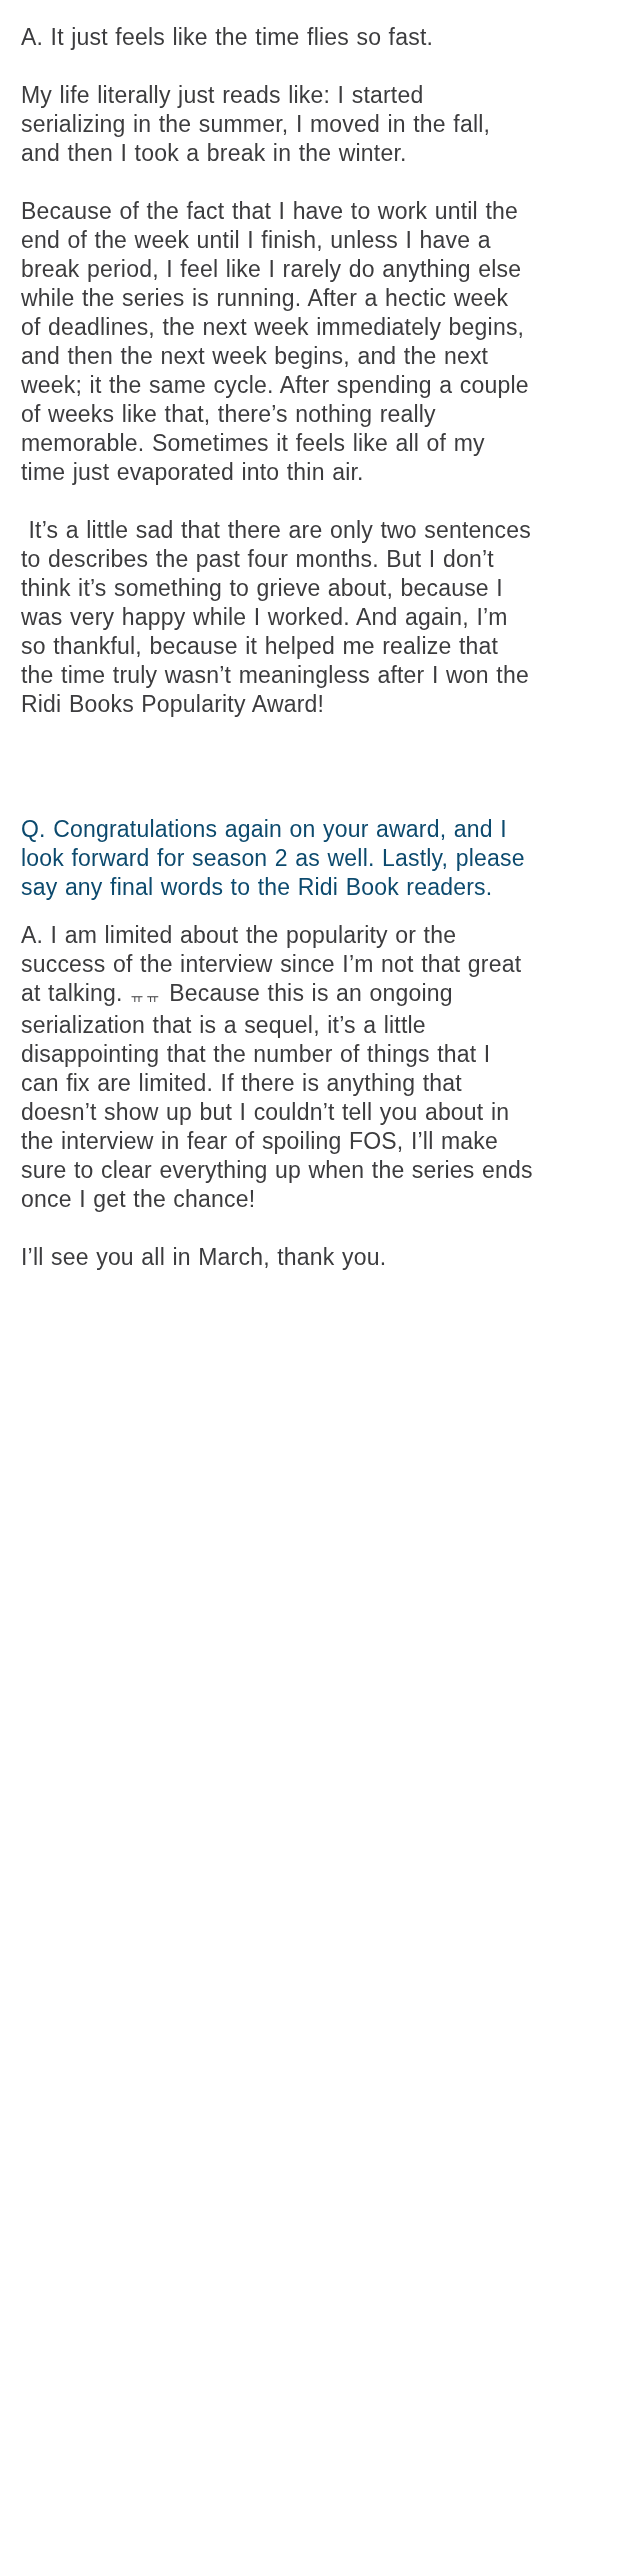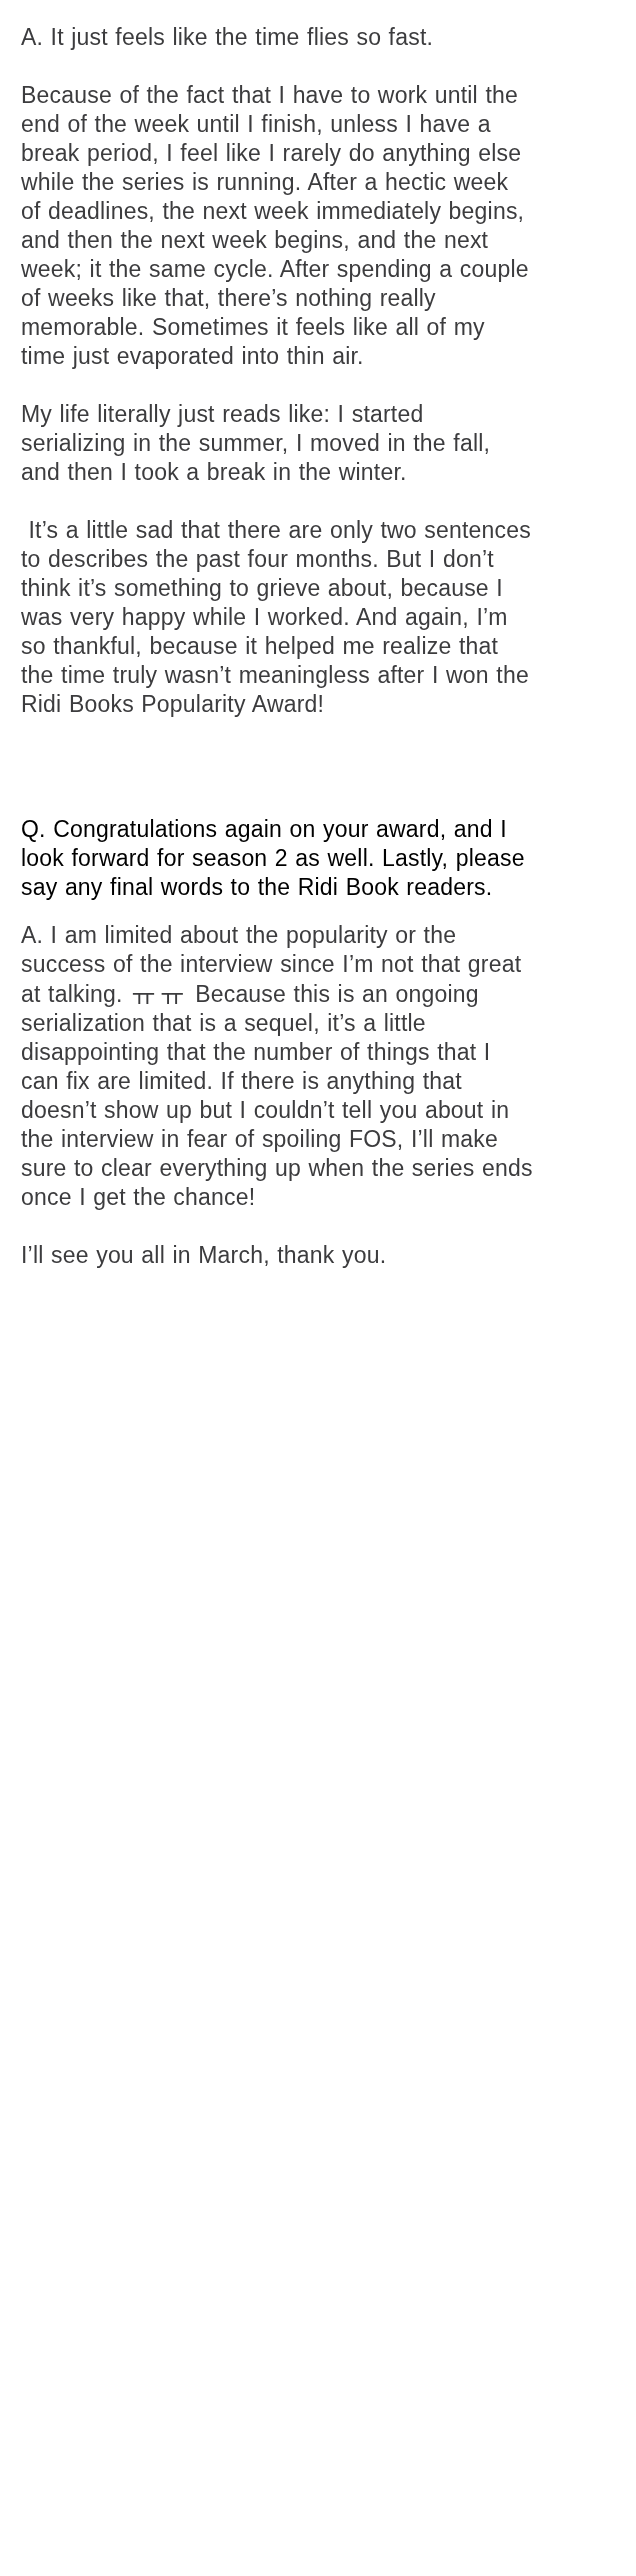--- a/index.html
+++ b/index.html
@@ -21,47 +21,47 @@
   .para {
     margin: 0 0 29px 0;
     font-size: 23px;
     line-height: 29px;
     letter-spacing: 0.2px;
     word-spacing: 0.9px;
     color: #3c3c3e;
     white-space: pre-line;
   }
   .para.question {
-    color: #000000;
+    color: #0c4a6e;
     margin-top: 96px;
     margin-bottom: 19.4px;
   }
   .emoticon {
     letter-spacing: 1.8px;
-    font-size: 27px;
+    font-size: 14px;
   }
 </style>
 </head>
 <body>
 
 <div class="page">
   <p class="para">A. It just feels like the time flies so fast.</p>
+  <p class="para">My life literally just reads like: I started
+serializing in the summer, I moved in the fall,
+and then I took a break in the winter.</p>
   <p class="para">Because of the fact that I have to work until the
 end of the week until I finish, unless I have a
 break period, I feel like I rarely do anything else
 while the series is running. After a hectic week
 of deadlines, the next week immediately begins,
 and then the next week begins, and the next
 week; it the same cycle. After spending a couple
 of weeks like that, there’s nothing really
 memorable. Sometimes it feels like all of my
 time just evaporated into thin air.</p>
-  <p class="para">My life literally just reads like: I started
-serializing in the summer, I moved in the fall,
-and then I took a break in the winter.</p>
   <p class="para">&nbsp;It’s a little sad that there are only two sentences
 to describes the past four months. But I don’t
 think it’s something to grieve about, because I
 was very happy while I worked. And again, I’m
 so thankful, because it helped me realize that
 the time truly wasn’t meaningless after I won the
 Ridi Books Popularity Award!</p>
   <p class="para question">Q. Congratulations again on your award, and I
 look forward for season 2 as well. Lastly, please
 say any final words to the Ridi Book readers.</p>

